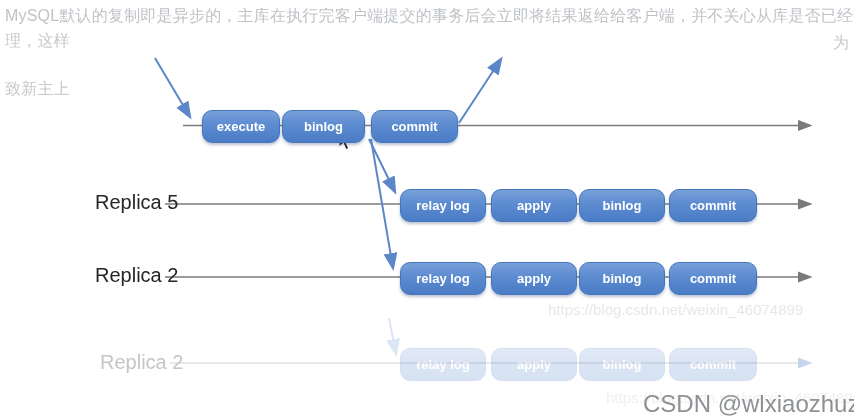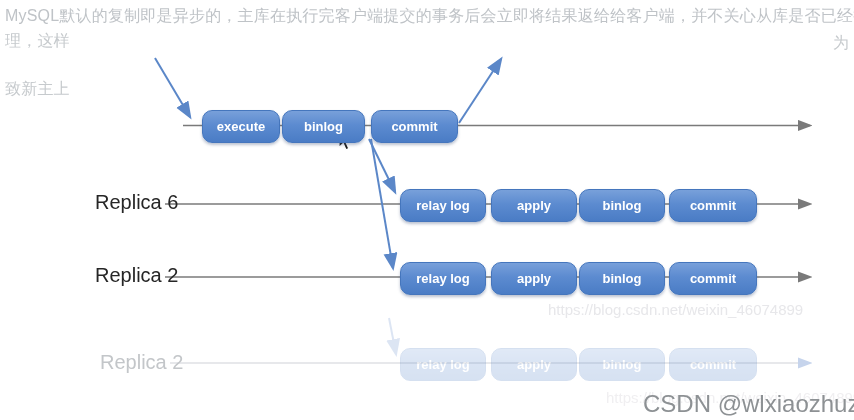--- a/index.html
+++ b/index.html
@@ -71,21 +71,21 @@
       <line x1="155" y1="58" x2="190" y2="117" marker-end="url(#mblue)"></line>
       <line x1="459" y1="123" x2="501" y2="59" marker-end="url(#mblue)"></line>
       <line x1="369" y1="139" x2="395" y2="192" marker-end="url(#mblue)"></line>
       <line x1="371" y1="139" x2="393" y2="268" marker-end="url(#mblue)"></line>
     </g>
     <line x1="389" y1="318" x2="396" y2="354" stroke="#c6d4ec" stroke-width="2" marker-end="url(#mfade)" opacity="0.6"></line>
 
     <path d="M339,129 L339,147.5 L343.2,143.6 L346,149.8 L348.8,148.6 L346.1,142.6 L351.8,142.2 Z" fill="#1a1a1a" stroke="#ffffff" stroke-width="1.2"></path>
   </svg>
 
-  <div class="rowlabel" style="left:95px;top:191px;">Replica 6</div>
+  <div class="rowlabel" style="left:95px;top:191px;">Replica 5</div>
   <div class="rowlabel" style="left:95px;top:264px;">Replica 2</div>
   <div class="rowlabel faded" style="left:100px;top:351px;">Replica 2</div>
 
   <div class="box" style="left:202px;top:110px;width:76px;">execute</div>
   <div class="box" style="left:282px;top:110px;width:81px;">binlog</div>
   <div class="box" style="left:371px;top:110px;width:85px;">commit</div>
 
   <div class="box" style="left:400px;top:189px;width:84px;">relay log</div>
   <div class="box" style="left:491px;top:189px;width:84px;">apply</div>
   <div class="box" style="left:579px;top:189px;width:84px;">binlog</div>

